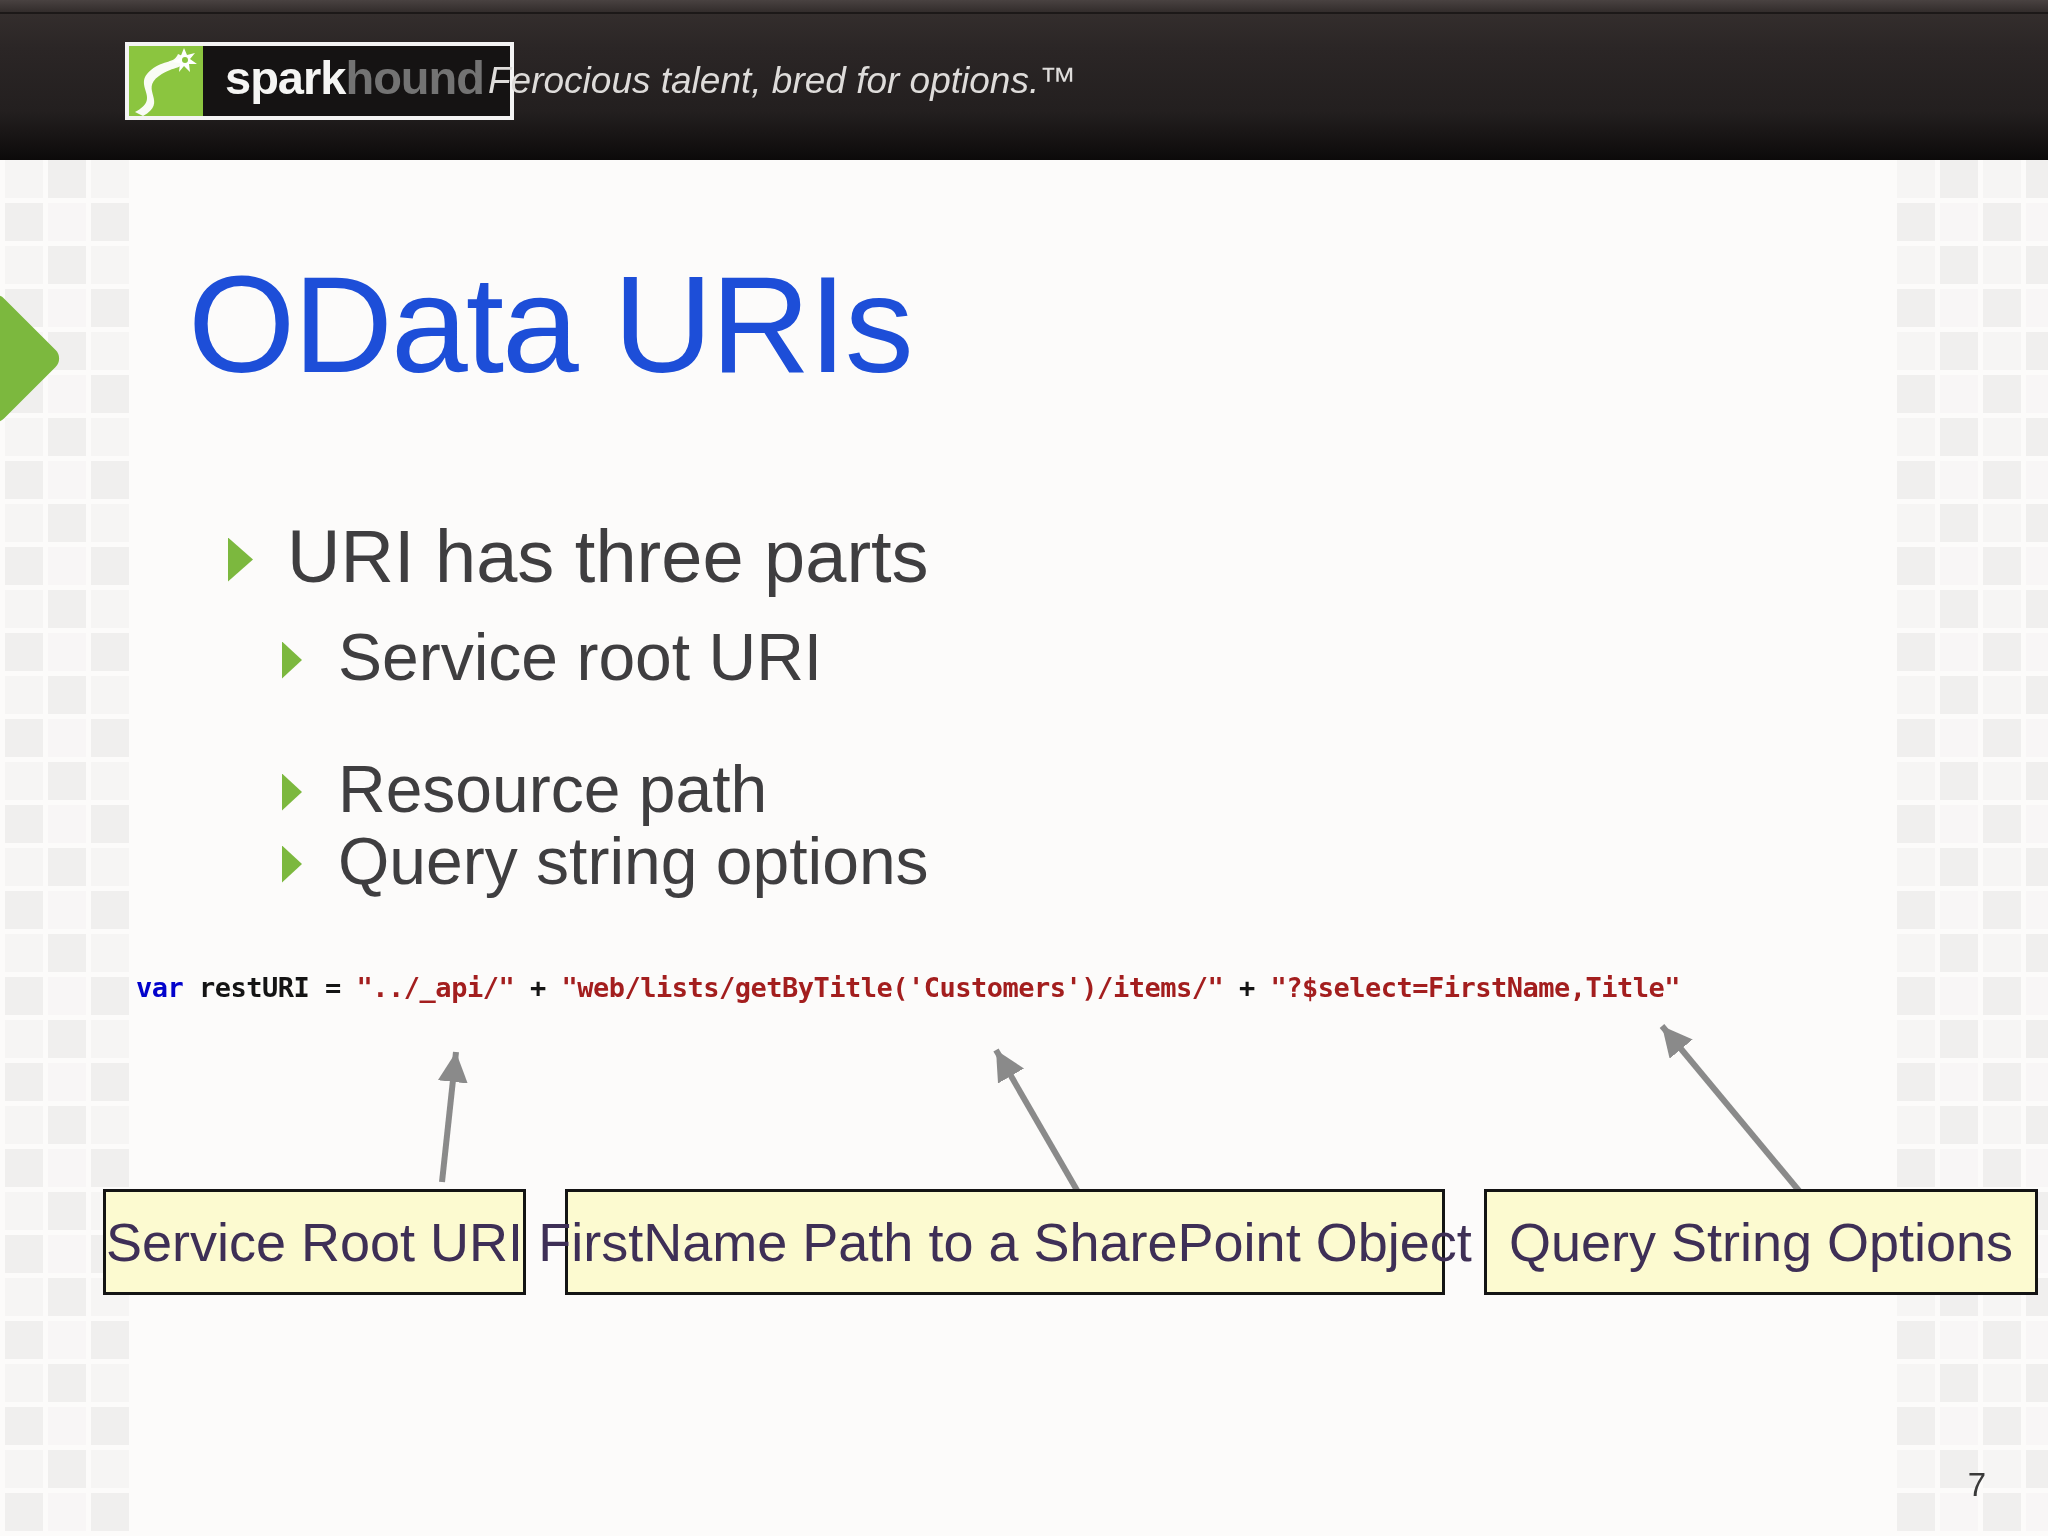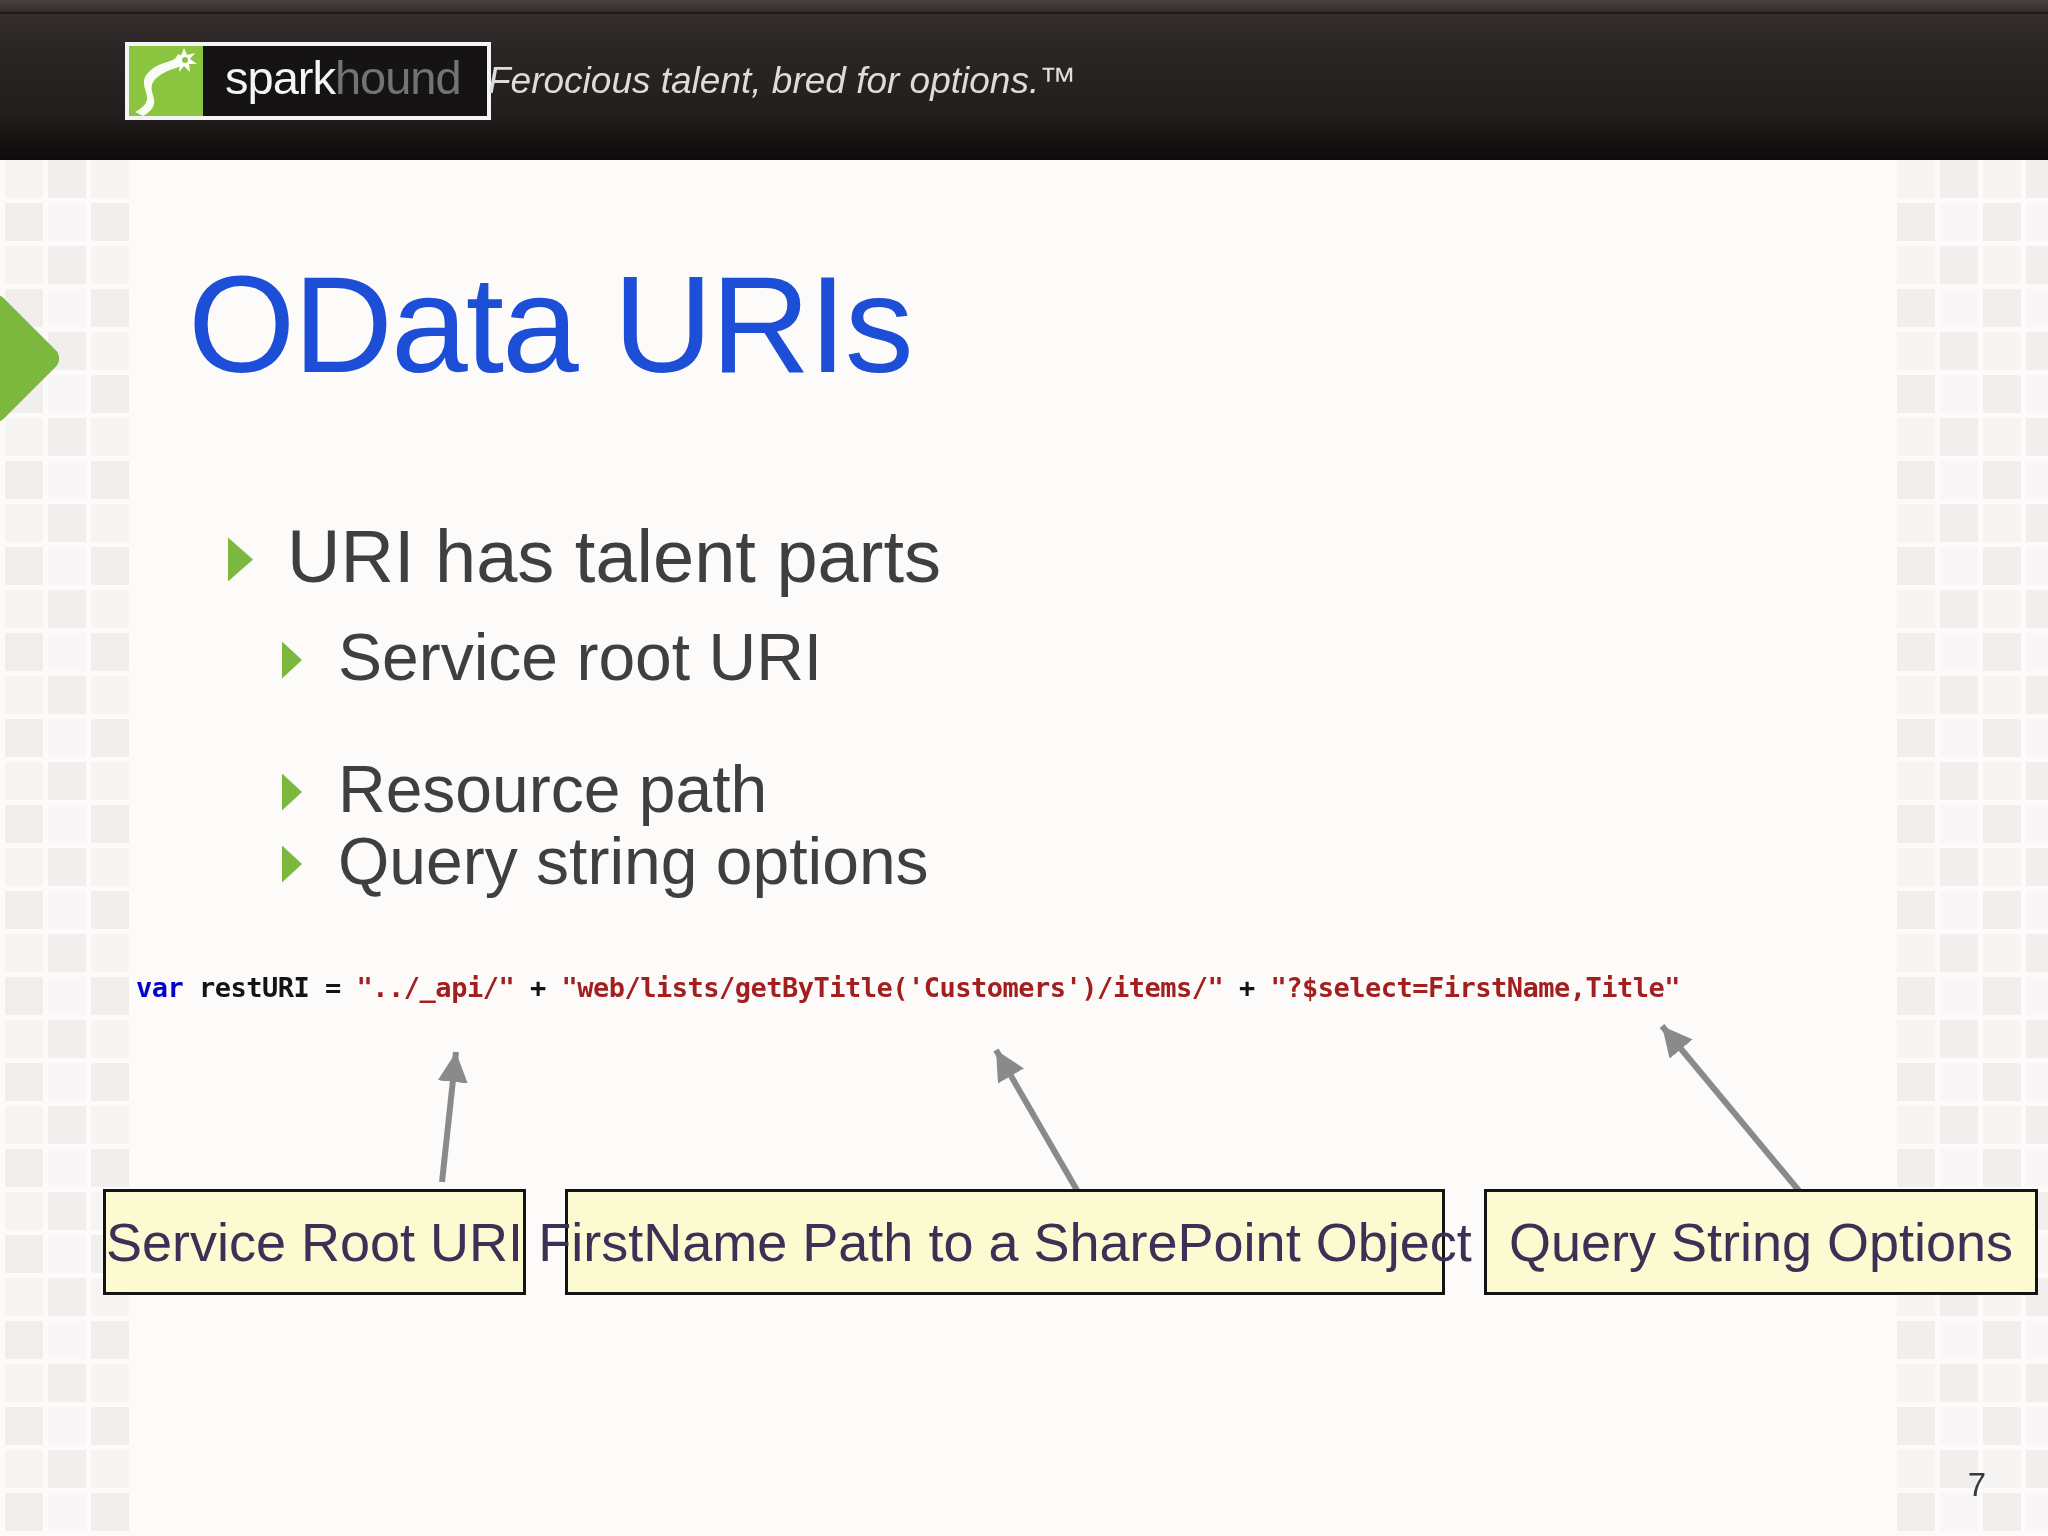--- a/index.html
+++ b/index.html
@@ -26,21 +26,21 @@
   }
   .header::after{content:"";position:absolute;left:0;top:12px;width:100%;height:2px;background:rgba(0,0,0,.45);}
   .logo{
     position:absolute;left:125px;top:42px;height:78px;display:flex;
     border:4px solid #f4f4f4;box-sizing:border-box;background:#151313;
   }
   .logo-green{width:74px;height:100%;background:#8bc53f;position:relative;flex:none;}
   .logo-green svg{position:absolute;left:0;top:0;}
   .logo-text{
     display:flex;align-items:center;padding:0 26px 8px 22px;
-    font-size:47px;font-weight:normal;letter-spacing:-1px;white-space:nowrap;
+    font-size:47px;font-weight:bold;letter-spacing:-1px;white-space:nowrap;
   }
   .logo-text .spark{color:#f5f5f3;}
   .logo-text .hound{color:#737373;}
   .tagline{
     position:absolute;left:488px;top:60px;
     font-style:italic;font-size:37px;color:#dedcda;letter-spacing:0;white-space:nowrap;
   }
   
   .green-diamond{
     position:absolute;left:-53px;top:310px;width:97px;height:97px;
@@ -114,21 +114,21 @@
     </div>
     <div class="tagline">Ferocious talent, bred for options.™</div>
   </div>
 
   <div class="green-diamond"></div>
 
   <h1 class="title">OData URIs</h1>
 
   <div class="bullet-row b-main">
     <span class="tri"></span>
-    <span>URI has talent parts</span>
+    <span>URI has three parts</span>
   </div>
   <div class="bullet-row b-sub s0">
     <span class="tri"></span>
     <span>Service root URI</span>
   </div>
   <div class="bullet-row b-sub s1">
     <span class="tri"></span>
     <span>Resource path</span>
   </div>
   <div class="bullet-row b-sub s2">

